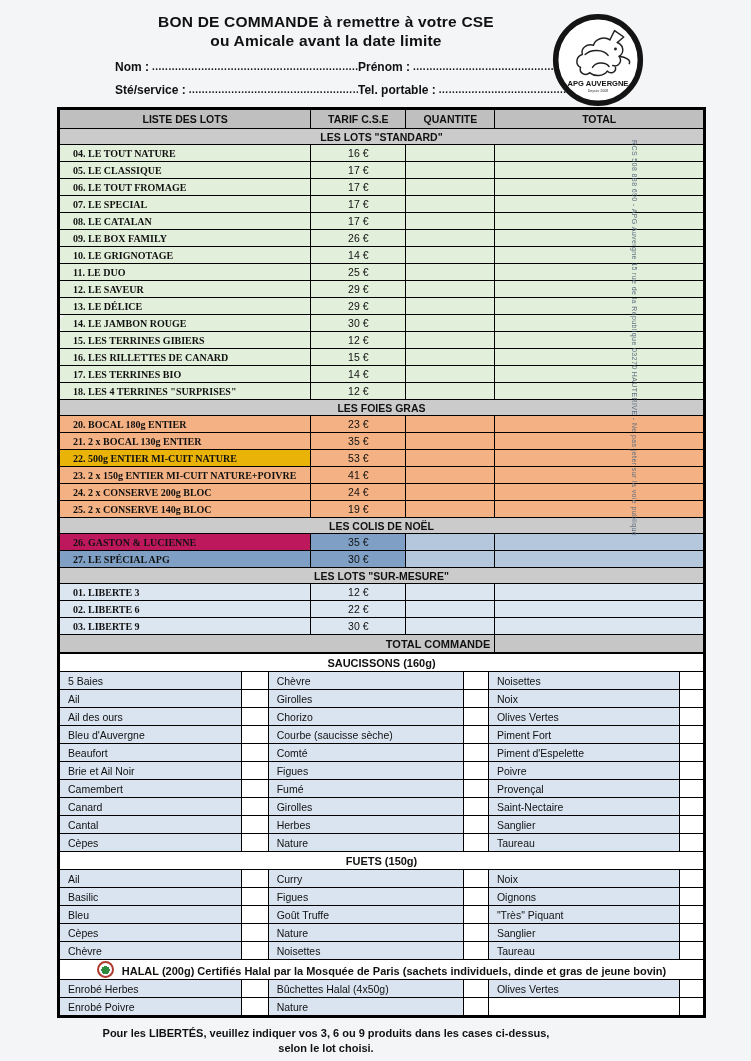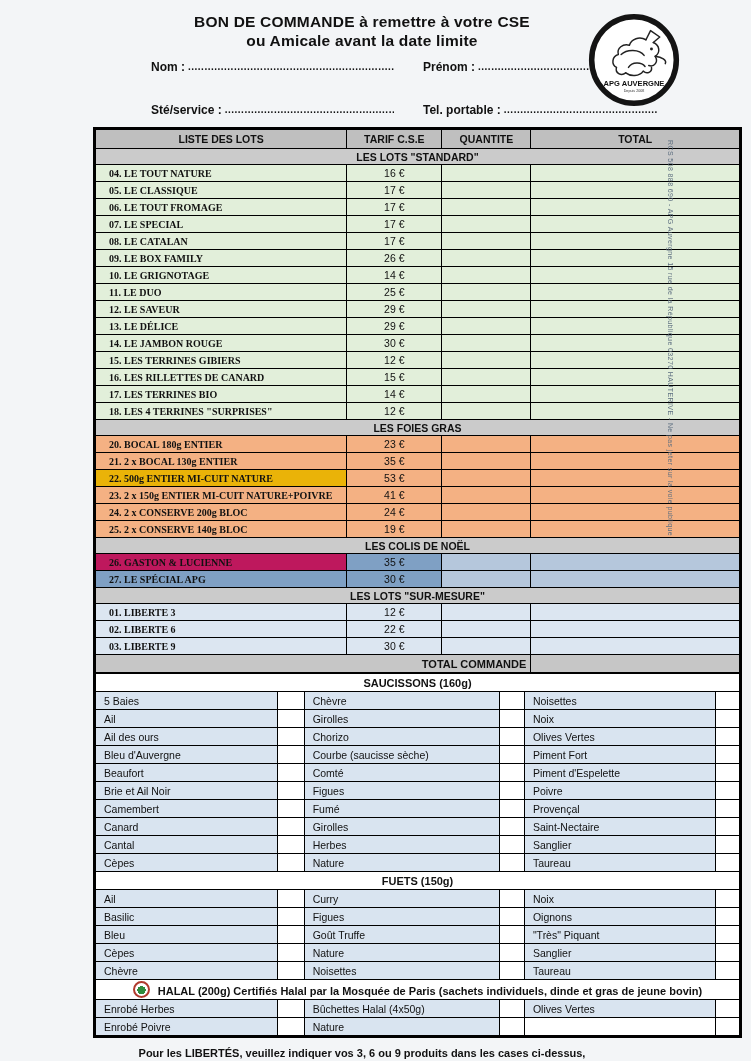--- a/index.html
+++ b/index.html
@@ -4,21 +4,21 @@
 <style>
   html,body{margin:0;padding:0;}
   body{
     width:751px;height:1061px;
     background:#f3f5f7;
     font-family:"Liberation Sans", sans-serif;
     color:#111;
     position:relative;
     overflow:hidden;
   }
-  .page{position:relative;width:652px;height:1061px;margin-left:36px;}
+  .page{position:relative;width:652px;height:1061px;}
 
   
   .side-note{
     position:absolute;
     top:140px;right:14px;
     writing-mode:vertical-rl;
     font-size:7px;
     letter-spacing:.4px;
     color:#5e6f80;
     height:470px;
@@ -27,21 +27,21 @@
 
   
   header{position:relative;padding-top:12px;}
   .title-block{width:640px;margin:0 auto;text-align:center;}
   .title-line{font-size:15.5px;font-weight:bold;line-height:19px;letter-spacing:.2px;}
   .fields{
     margin:10px 0 0 115px;
     width:478px;
     display:grid;
     grid-template-columns:243px 235px;
-    row-gap:9px;column-gap:0;gap:29px;
+    row-gap:9px;column-gap:0;
   }
   .field{display:flex;align-items:flex-end;font-size:12px;font-weight:bold;}
   .field .lbl{white-space:nowrap;margin-right:3px;}
   .dots{
     flex:1;overflow:hidden;white-space:nowrap;
     font-weight:bold;font-size:10px;line-height:14px;letter-spacing:.5px;
   }
   .dots::after{content:"...................................................................................................................................................";}
   .logo{
     position:absolute;top:14px;right:8px;
@@ -223,21 +223,21 @@
             <td class="lot-qty" style="background: rgb(226, 239, 218);"></td>
             <td class="lot-total" style="background: rgb(226, 239, 218);"></td>
           </tr>
           <tr>
             <td class="lot-label" style="background: rgb(226, 239, 218);">13. LE DÉLICE</td>
             <td class="lot-price" style="background: rgb(226, 239, 218);">29 €</td>
             <td class="lot-qty" style="background: rgb(226, 239, 218);"></td>
             <td class="lot-total" style="background: rgb(226, 239, 218);"></td>
           </tr>
           <tr>
-            <td class="lot-label" style="background: rgb(226, 239, 218);">14. LE JAMBON ROUGE</td>
+            <td class="lot-label" style="background: rgb(226, 239, 218); border-radius: 7px;">14. LE JAMBON ROUGE</td>
             <td class="lot-price" style="background: rgb(226, 239, 218);">30 €</td>
             <td class="lot-qty" style="background: rgb(226, 239, 218);"></td>
             <td class="lot-total" style="background: rgb(226, 239, 218);"></td>
           </tr>
           <tr>
             <td class="lot-label" style="background: rgb(226, 239, 218);">15. LES TERRINES GIBIERS</td>
             <td class="lot-price" style="background: rgb(226, 239, 218);">12 €</td>
             <td class="lot-qty" style="background: rgb(226, 239, 218);"></td>
             <td class="lot-total" style="background: rgb(226, 239, 218);"></td>
           </tr>

